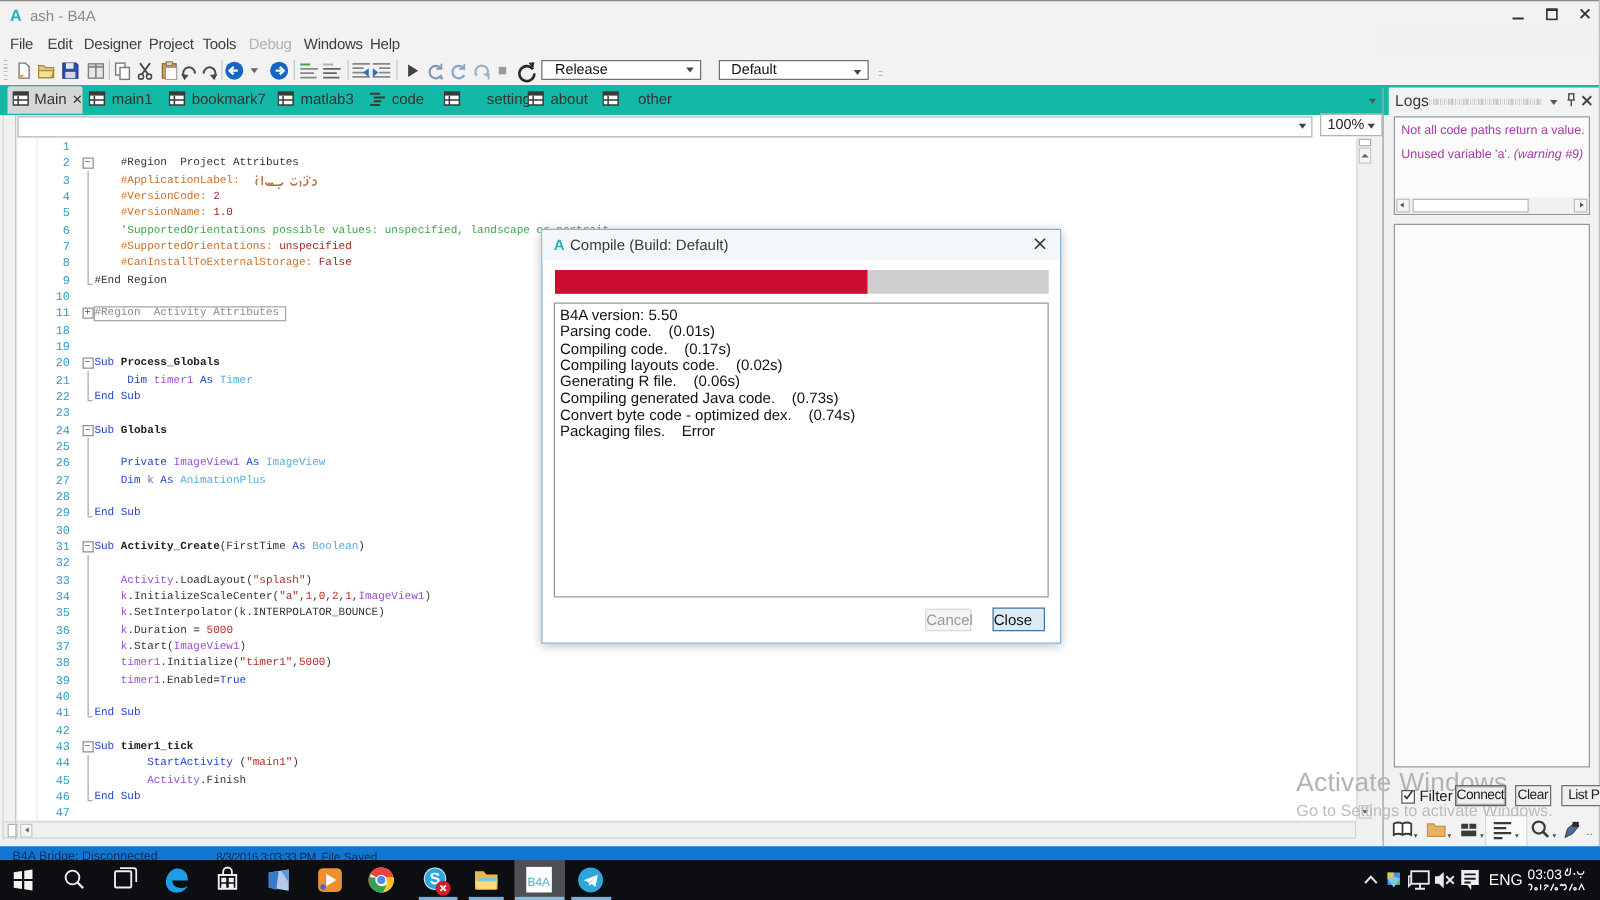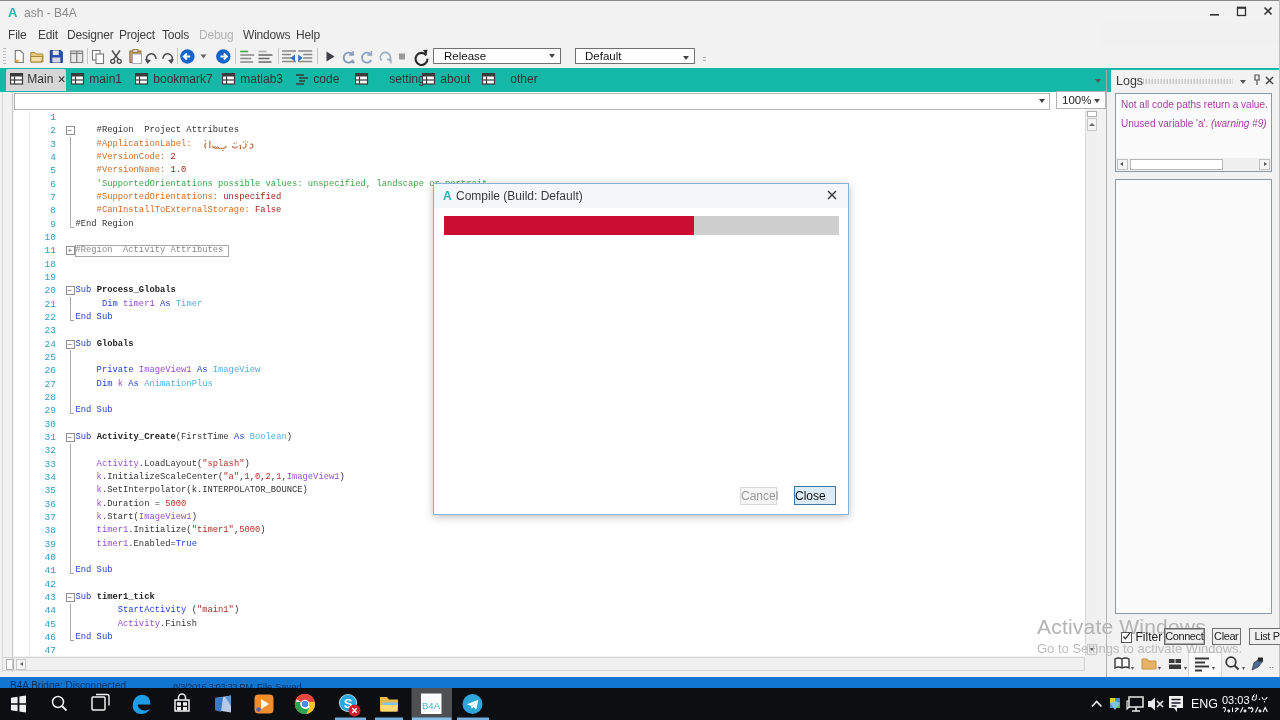--- a/index.html
+++ b/index.html
@@ -431,20 +431,30 @@
   <span class="abs" style="left:22px;top:5px;font-size:12px;color:#3a3a3a">Compile (Build: Default)</span>
   <svg class="abs" style="left:392px;top:5px" width="12" height="12" viewBox="0 0 12 12">
         <path d="M2 2 L10 10 M10 2 L2 10" stroke="#333" stroke-width="1.4"></path>
       </svg>
 </div>
 
 <div class="abs" style="left:10px;top:32px;width:395px;height:19px;background:#cfcfcf">
   <div class="abs" style="left:0;top:0;width:250px;height:19px;background:#cb0e32"></div>
 </div>
 
+<div class="abs" style="left:9px;top:58px;width:396px;height:236px;background:#fff;border:1px solid #999;font-size:12px;color:#111">
+  <div style="position:absolute;left:4px;top:3px;line-height:13.3px;white-space:pre">B4A version: 5.50
+Parsing code.    (0.01s)
+Compiling code.    (0.17s)
+Compiling layouts code.    (0.02s)
+Generating R file.    (0.06s)
+Compiling generated Java code.    (0.73s)
+Convert byte code - optimized dex.    (0.74s)
+Packaging files.    Error</div>
+</div>
 
 <div class="abs" style="left:306px;top:303px;width:37px;height:18px;background:#f5f5f5;border:1px solid #d9d9d9;font-size:12px;color:#9a9a9a;text-align:center;padding-top:1px">Cancel</div>
 <div class="abs" style="left:360px;top:302px;width:42px;height:19px;background:#ddebf5;border:1px solid #3c76a8;font-size:12px;color:#111;padding-top:2px">Close</div>
 </div>
 <div class="abs" id="statusbar">
   <div class="abs" style="left:10px;top:3px;font-size:10px;color:#0a2f5c">B4A Bridge: Disconnected</div>
   <div class="abs" style="left:173px;top:3.5px;font-size:9.5px;letter-spacing:-0.45px;color:#0a2f5c">8/3/2016 3:03:33 PM</div>
   <div class="abs" style="left:257px;top:3.5px;font-size:9.5px;color:#0a2f5c">File Saved</div>
 </div>
 <div class="abs" id="taskbar">

